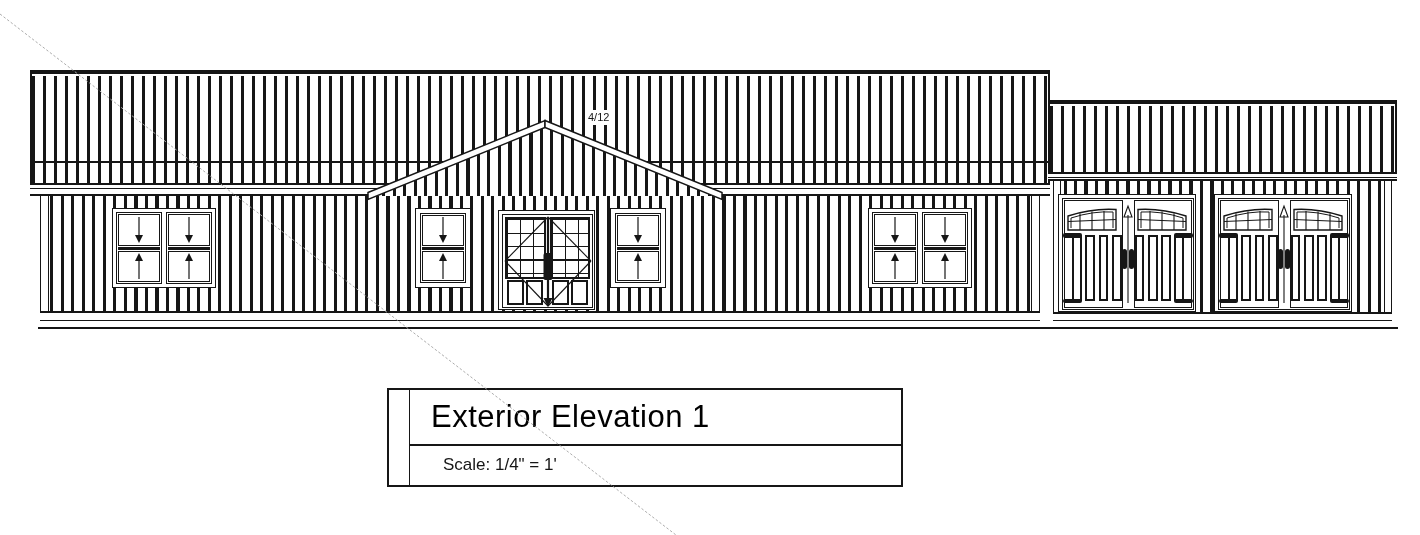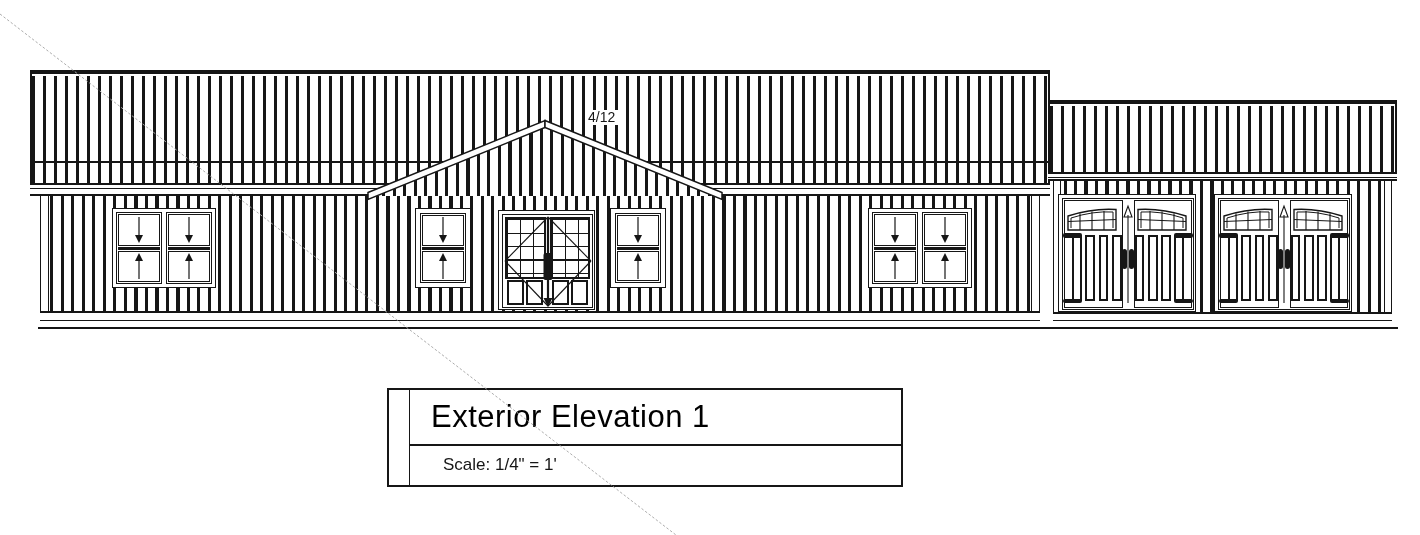--- a/index.html
+++ b/index.html
@@ -52,21 +52,21 @@
   .gd-gap{ width:9px; }
   .gd-panels{ position:absolute; left:0; right:0; top:34px; bottom:6px; display:flex; justify-content:center; gap:3.5px; }
   .gd-panels.pad-left{ padding-left:7px; } .gd-panels.pad-right{ padding-right:7px; }
   .gd-panel{ width:9px; border:2px solid var(--ink); background:#fff; }
   .hinge{ position:absolute; width:19px; height:4.5px; background:var(--ink); border-radius:2px; }
   .gd-handles{ position:absolute; left:50%; top:50px; transform:translateX(-50%); display:flex; gap:2px; }
   .gd-handle{ width:5px; height:20px; background:var(--ink); border-radius:2.5px; }
   .gd-arrow{ position:absolute; left:50%; top:4px; transform:translateX(-50%); }
 
   
-  .pitch-label{ font-size:14px; color:var(--ink); background:#fff; padding:0 3px; line-height:15px; }
+  .pitch-label{ font-size:11px; color:var(--ink); background:#fff; padding:0 3px; line-height:15px; }
   .title-block{ background:transparent; border:2px solid var(--ink); }
   .tb-sidecol{ position:absolute; left:0; top:0; bottom:0; width:20px; border-right:1.6px solid var(--ink); }
   .tb-row1{ position:absolute; left:20px; right:0; top:0; height:54px; display:flex; align-items:center; }
   .tb-title{ font-size:31px; color:#000; padding-left:22px; letter-spacing:0.5px; white-space:nowrap; }
   .tb-divider{ position:absolute; left:20px; right:0; top:54px; height:1.6px; background:var(--ink); }
   .tb-row2{ position:absolute; left:20px; right:0; top:55.6px; bottom:0; display:flex; align-items:center; }
   .tb-scale{ font-size:17px; color:var(--ink); padding-left:34px; white-space:nowrap; }
 
   svg{ display:block; }
 </style>

